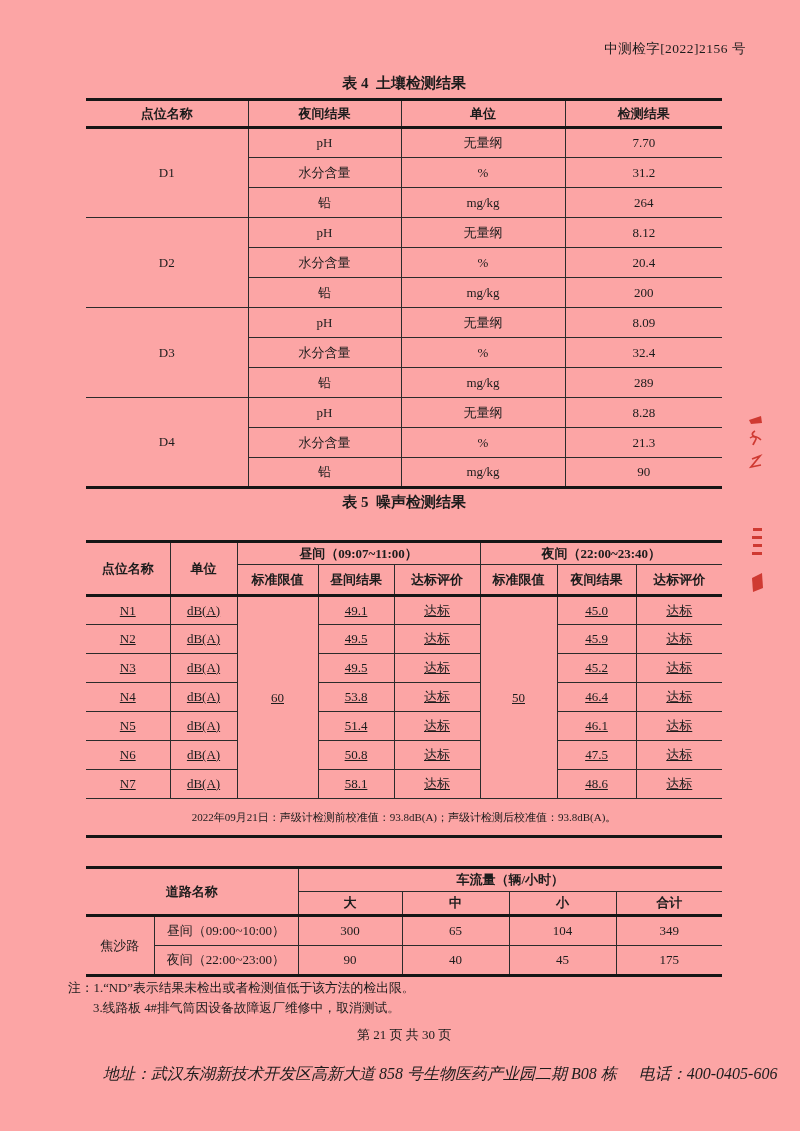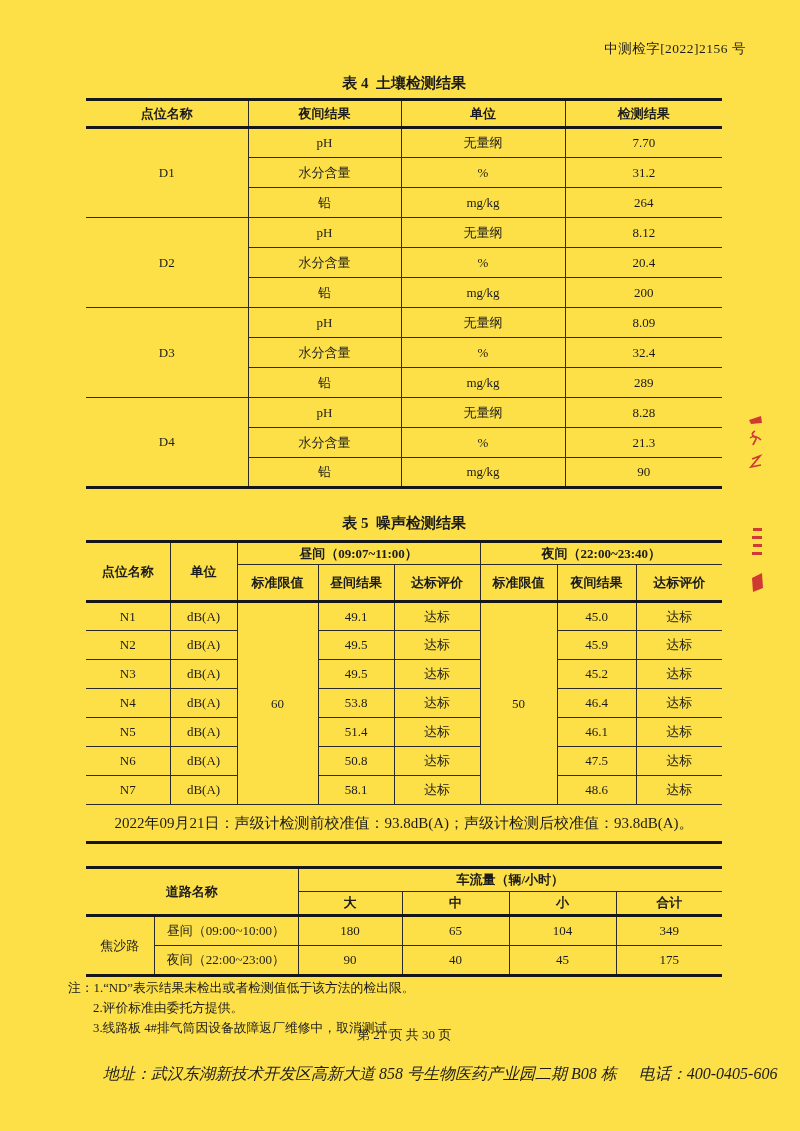--- a/index.html
+++ b/index.html
@@ -1,45 +1,45 @@
 <!DOCTYPE html>
 <html><head>
 <meta charset="utf-8">
 <style>
   html,body { margin:0; padding:0; background:#e8e8e8; }
   .page {
     position:relative; width:800px; height:1131px; margin:0 auto;
-    background:#fde047; overflow:hidden;
+    background:#fca5a5; overflow:hidden;
     font-family:"Liberation Serif","DejaVu Serif",serif; color:#1c1c1c;
   }
   .doc-number { position:absolute; top:40px; right:54px; font-size:13.5px; letter-spacing:.5px; }
   .tbl-title { position:absolute; left:86px; width:636px; text-align:center; font-weight:bold; font-size:15px; white-space:pre; }
   .tbl {
     position:absolute; left:86px; width:636px; table-layout:fixed;
     border-collapse:collapse;
     border-top:3px solid #161616; border-bottom:3px solid #161616;
     border-left:hidden; border-right:hidden;
   }
   .tbl th,.tbl td { border:1px solid #2b2b2b; padding:0 2px; text-align:center; vertical-align:middle; font-size:13px; overflow:hidden; }
   .tbl th { font-weight:bold; }
   .thickb { border-bottom:3px solid #161616 !important; }
   .t4 { top:98px; }
   .t4 tr.head { height:28px; }
   .t4 tr.data { height:30px; }
   .t5 { top:540px; }
   .t5 tr.h1 { height:23px; }
-  .t5 tr.h2 { height:37px; }
-  .t5 tr.data { height:29px; }
+  .t5 tr.h2 { height:31px; }
+  .t5 tr.data { height:29px;text-decoration:underline; }
   .t5 tr.note-row { height:38px; }
-  .t5 .note-cell { font-size:15px; }
+  .t5 .note-cell { font-size:11px; }
   .t6 { top:866px; }
   .t6 tr.h1,.t6 tr.h2 { height:24px; }
   .t6 tr.data { height:30px; }
   .title-4 { top:74px; }
-  .title-5 { top:514px; }
+  .title-5 { top:493px; }
   .title-6 { top:844px; }
   .notes { position:absolute; left:68px; top:978px; width:640px; font-size:12.8px; line-height:20px; }
   .notes .cont { margin-left:25px; }
   .page-indicator { position:absolute; left:86px; top:1026px; width:636px; text-align:center; font-size:13px; white-space:pre; }
   .address-line { position:absolute; left:103px; top:1064px; width:680px; font-size:16px; white-space:nowrap;font-style:italic; }
   .address-line span { margin-right:22px; }
   .red-mark { position:absolute; }
 </style>
 </head>
 <body>
@@ -237,38 +237,37 @@
     </tr>
     <tr class="h2">
       <th class="thickb">大</th>
       <th class="thickb">中</th>
       <th class="thickb">小</th>
       <th class="thickb">合计</th>
     </tr>
     <tr class="data">
       <td rowspan="2">焦沙路</td>
       <td>昼间（09:00~10:00）</td>
-      <td>180</td>
+      <td>300</td>
       <td>65</td>
       <td>104</td>
       <td>349</td>
     </tr>
     <tr class="data">
       <td>夜间（22:00~23:00）</td>
       <td>90</td>
       <td>40</td>
       <td>45</td>
       <td>175</td>
     </tr>
   </tbody>
     </table>
 
   <div class="notes">
     <div><span>注：</span><span>1.“ND”表示结果未检出或者检测值低于该方法的检出限。</span></div>
-    <div class="cont">2.评价标准由委托方提供。</div>
     <div class="cont">3.线路板 4#排气筒因设备故障返厂维修中，取消测试。</div>
   </div>
 
   <div class="page-indicator">第 21 页 共 30 页</div>
 
   <div class="address-line">
     <span>地址：武汉东湖新技术开发区高新大道 858 号生物医药产业园二期 B08 栋</span><span>电话：400-0405-606</span><span>网址：www.byt-zc.com</span>
   </div>
 
   <svg class="red-mark" style="left:744px; top:414px;" width="20" height="66" viewBox="0 0 20 66">

